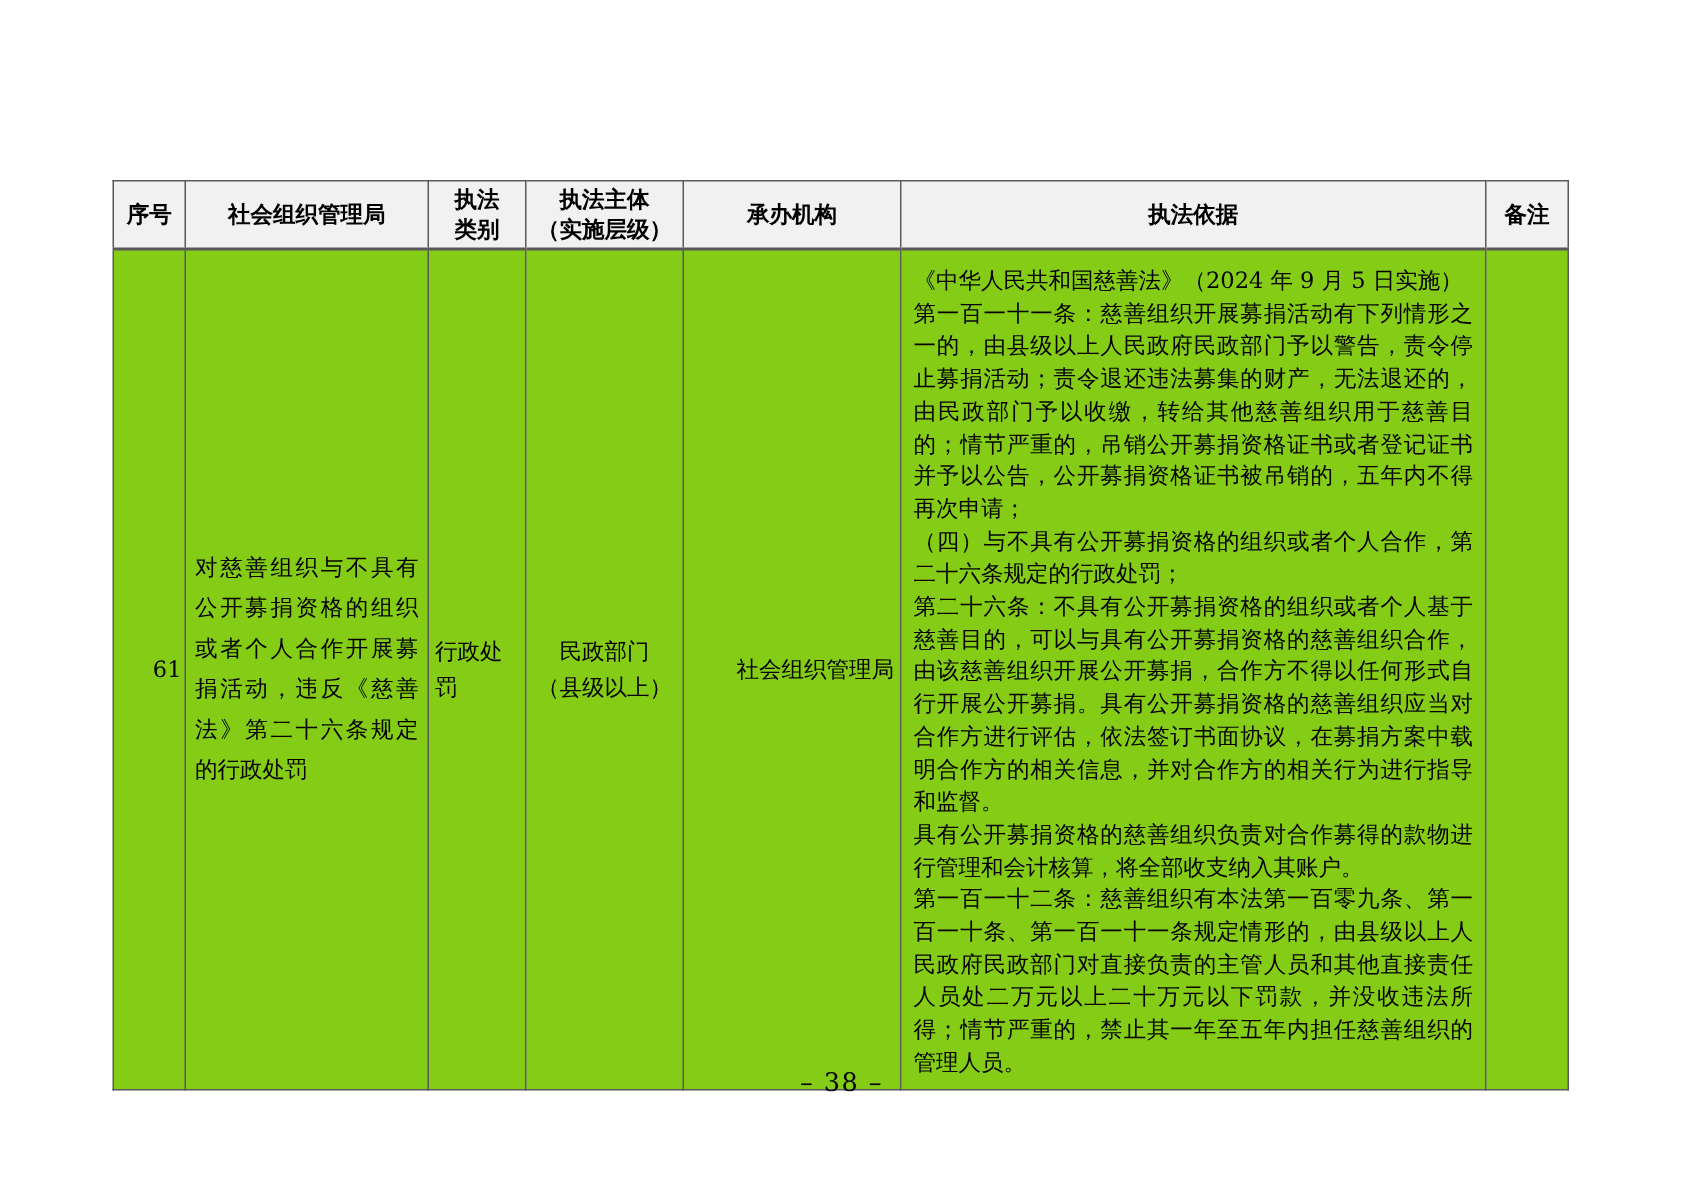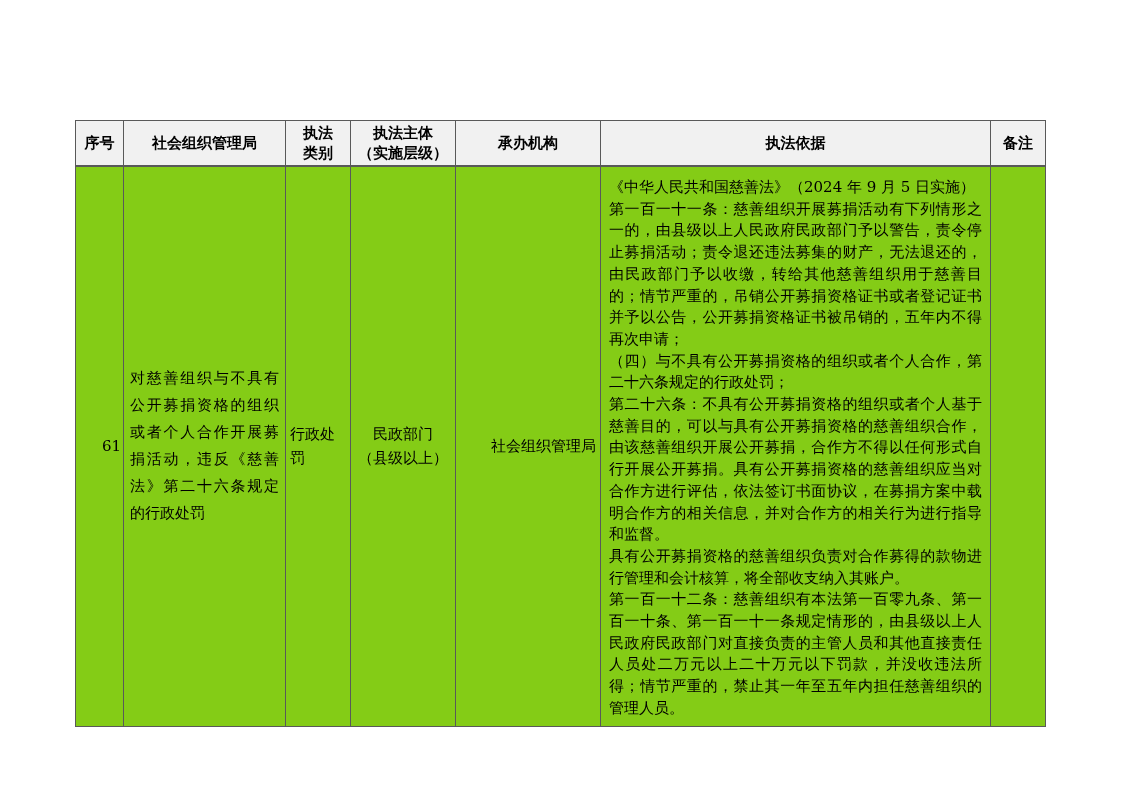--- a/index.html
+++ b/index.html
@@ -137,14 +137,15 @@
           <p class="basis-paragraph">（四）与不具有公开募捐资格的组织或者个人合作，第二十六条规定的行政处罚；</p>
           <p class="basis-paragraph">第二十六条：不具有公开募捐资格的组织或者个人基于慈善目的，可以与具有公开募捐资格的慈善组织合作，由该慈善组织开展公开募捐，合作方不得以任何形式自行开展公开募捐。具有公开募捐资格的慈善组织应当对合作方进行评估，依法签订书面协议，在募捐方案中载明合作方的相关信息，并对合作方的相关行为进行指导和监督。</p>
           <p class="basis-paragraph">具有公开募捐资格的慈善组织负责对合作募得的款物进行管理和会计核算，将全部收支纳入其账户。</p>
           <p class="basis-paragraph">第一百一十二条：慈善组织有本法第一百零九条、第一百一十条、第一百一十一条规定情形的，由县级以上人民政府民政部门对直接负责的主管人员和其他直接责任人员处二万元以上二十万元以下罚款，并没收违法所得；情节严重的，禁止其一年至五年内担任慈善组织的管理人员。</p>
         </td>
         <td class="cell-remark"></td>
       </tr>
     </tbody>
   </table>
 
+  <div class="page-number">– 38 –</div>
 
 </div>
 
 </body></html>

